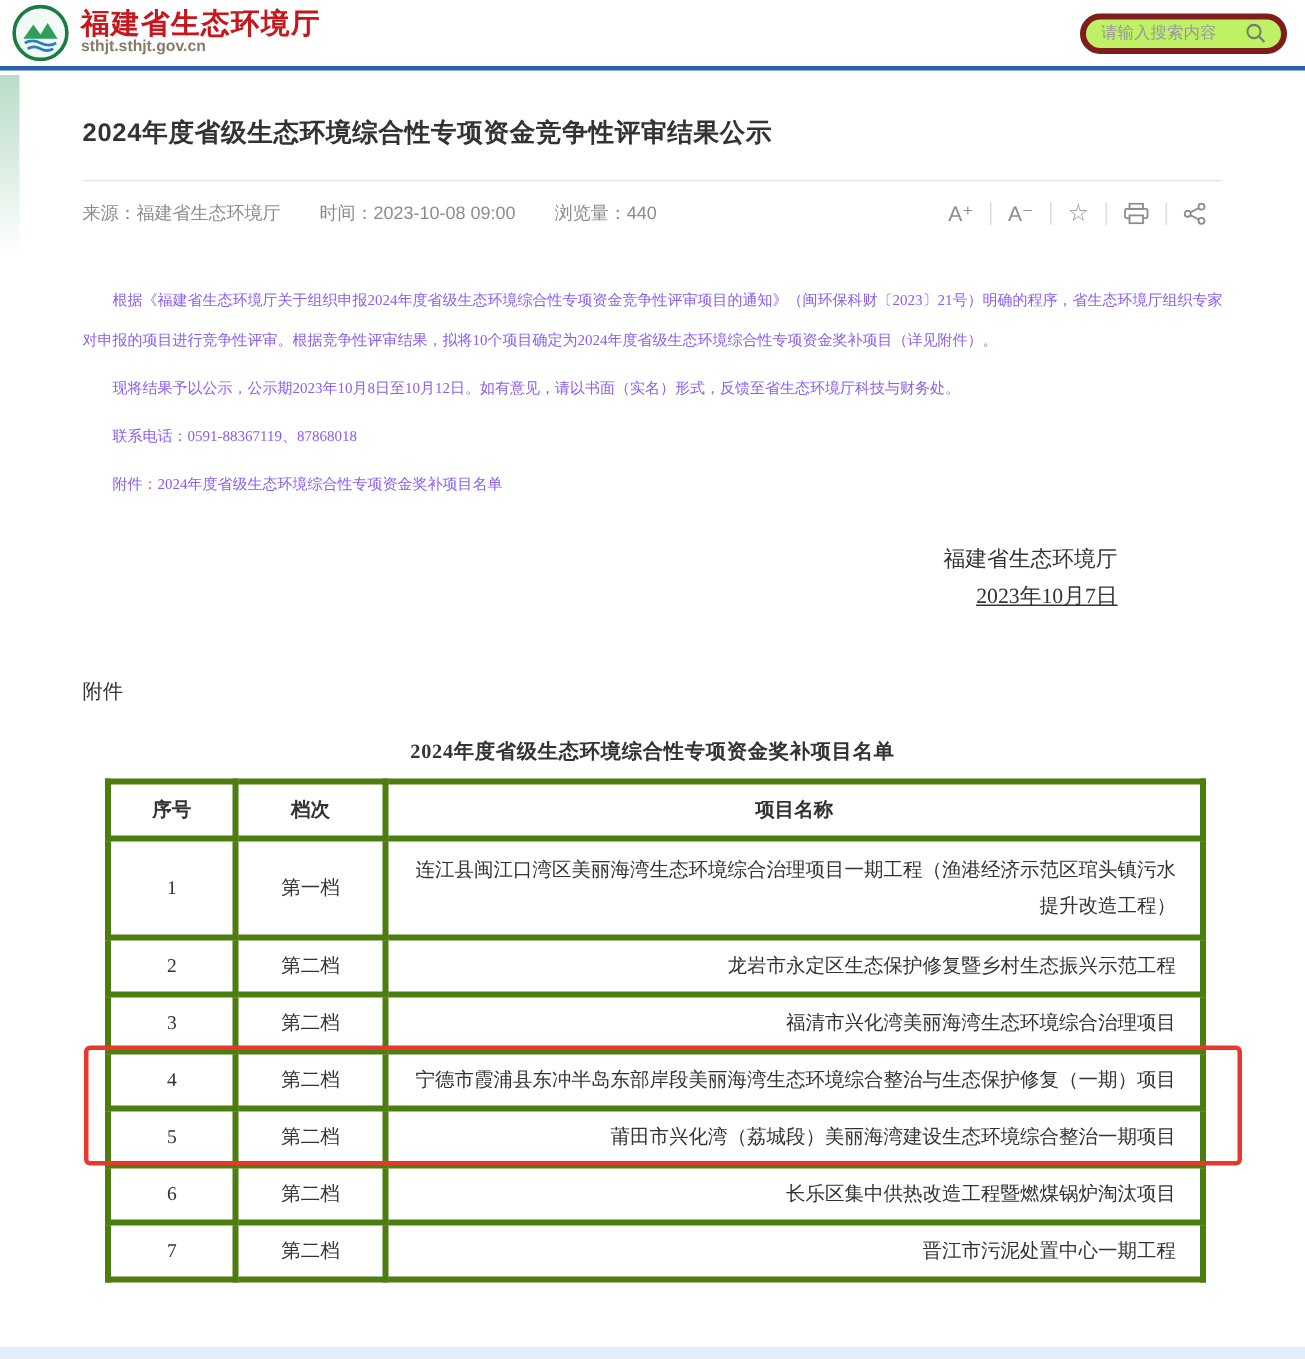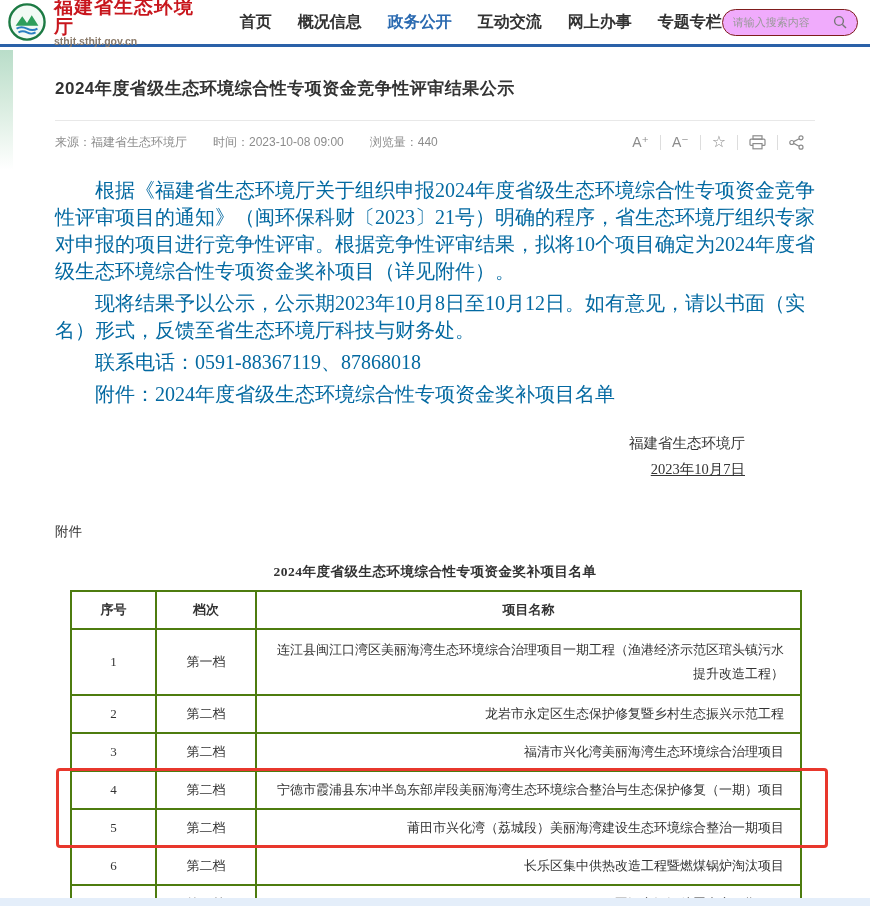--- a/index.html
+++ b/index.html
@@ -7,52 +7,52 @@
 
   
   .site-header { position:relative; height:47px; background:#fff; border-bottom:3px solid #2a61a8; display:flex; align-items:center; padding:0 12px 0 8px; }
   .logo-wrap { width:38px; height:38px; flex:0 0 auto; }
   .brand { margin-left:8px; line-height:1.05; }
   .brand .site-name { color:#c8161d; font-weight:bold; font-size:19px; letter-spacing:1px; }
   .brand .site-url { color:#8a7a6a; font-size:10.5px; font-weight:bold; }
   .main-nav { display:flex; margin-left:28px; gap:26px; }
   .nav-item { font-size:16px; font-weight:bold; color:#333; cursor:pointer; white-space:nowrap; }
   .nav-item.active { color:#2969b0; }
-  .search-box { margin-left:auto; width:138px; height:27px; border:1px solid #7f1d1d; border-radius:14px; display:flex; align-items:center; padding:0 10px; background:#f0abfc;justify-content:flex-end; }
+  .search-box { margin-left:auto; width:138px; height:27px; border:4px solid #7f1d1d; border-radius:14px; display:flex; align-items:center; padding:0 10px; background:#bef264;justify-content:flex-end; }
   .search-box input { border:none; outline:none; width:100%; font-size:11px; color:#333; background:transparent; font-family:inherit; }
   .search-box input::placeholder { color:#999; }
   .search-ico { flex:0 0 auto; margin-left:4px; cursor:pointer; display:flex; }
 
   
   .edge-art { position:absolute; left:0; top:50px; width:13px; height:120px; background:linear-gradient(180deg,#b9ddc9 0%,#d8ecdf 45%,rgba(255,255,255,0) 100%); }
 
   
   .article { padding:0 55px; font-family:"Liberation Serif","DejaVu Serif",serif; }
   .article-title { font-family:"Liberation Sans","DejaVu Sans",sans-serif; text-align:left; font-size:17px; font-weight:bold; color:#333; margin-top:30px; letter-spacing:0.5px; }
   .title-divider { border:none; border-top:1px solid #e8e8e8; margin-top:20px; }
   .meta-row { display:flex; align-items:flex-start; margin-top:13px; font-family:"Liberation Sans","DejaVu Sans",sans-serif; font-size:12px; color:#8c8c8c; }
   .meta-item { margin-right:26px; white-space:nowrap; }
   .tools { margin-left:auto; display:flex; align-items:center; color:#8c8c8c; }
   .tool-btn { font-size:14px; color:#8c8c8c; cursor:pointer; padding:0 11px; display:flex; align-items:center; line-height:1; }
   .tool-sep { width:1px; height:15px; background:#ddd; }
   .star-glyph { font-size:16px; font-family:"DejaVu Sans",sans-serif; }
 
-  .body-text { margin-top:26px; font-size:20px; line-height:27px; color:#0369a1; }
+  .body-text { margin-top:36px; font-size:10px; line-height:27px; color:#8b5cf6; }
   .body-text p { text-indent:2em; margin:5px 0; }
   .signature { text-align:right; padding-right:70px; font-size:14.5px; }
   .sig-org { margin-top:26px; }
   .sig-date { margin-top:3px; line-height:27px;text-decoration:underline; }
 
   .attach-label { font-size:13.5px; margin-top:40px; }
   .table-title { text-align:center; font-size:13.5px; font-weight:bold; margin-top:22px; letter-spacing:0.5px; }
 
   
   .table-wrap { position:relative; width:730px; margin:9px auto 0; }
   table.projects { width:730px; border-collapse:collapse; table-layout:fixed; font-family:"Liberation Serif","DejaVu Serif",serif; }
-  table.projects th, table.projects td { border:2px solid #4d7c0f; font-size:13px; font-weight:normal; padding:2px 16px; vertical-align:middle; }
+  table.projects th, table.projects td { border:4px solid #4d7c0f; font-size:13px; font-weight:normal; padding:2px 16px; vertical-align:middle; }
   table.projects th { font-weight:bold; text-align:center; height:38px; }
   table.projects td { height:38px; }
   td.c-no, td.c-tier { text-align:center; }
   td.c-name { text-align:right; padding:4px 10px; line-height:24px; }
   col.w-no { width:85px; } col.w-tier { width:100px; } col.w-name { width:545px; }
   tr.tall td { height:66px; }
 
   
   .hl-box { position:absolute; left:-14px; width:772px; border:3px solid #e8372c; border-radius:4px; pointer-events:none; }
   .hl-box.box1 { top:178px; height:80px; }
@@ -69,28 +69,20 @@
       <circle cx="20" cy="20" r="18.5" fill="#f2faf5" stroke="#1c7a43" stroke-width="2.5"></circle>
       <path d="M8 24 L15 14 L20 21 L25 13 L32 24 Z" fill="#2e9e5b"></path>
       <path d="M9 27 q5 -3 11 0 q6 3 11 0" fill="none" stroke="#2a7fc1" stroke-width="2"></path>
       <path d="M11 31 q4.5 -2.5 9 0 q4.5 2.5 9 0" fill="none" stroke="#2a7fc1" stroke-width="2"></path>
     </svg>
   </div>
   <div class="brand">
     <div class="site-name">福建省生态环境厅</div>
     <div class="site-url">sthjt.sthjt.gov.cn</div>
   </div>
-  <nav class="main-nav">
-    <span class="nav-item">首页</span>
-    <span class="nav-item">概况信息</span>
-    <span class="nav-item active">政务公开</span>
-    <span class="nav-item">互动交流</span>
-    <span class="nav-item">网上办事</span>
-    <span class="nav-item">专题专栏</span>
-  </nav>
   <div class="search-box">
     <input type="text" placeholder="请输入搜索内容" style="">
     <span class="search-ico">
       <svg width="14" height="14" viewBox="0 0 14 14">
           <circle cx="6" cy="6" r="4.4" fill="none" stroke="#777" stroke-width="1.4"></circle>
           <line x1="9.4" y1="9.4" x2="13" y2="13" stroke="#777" stroke-width="1.4"></line>
         </svg>
     </span>
   </div>
 </header>

